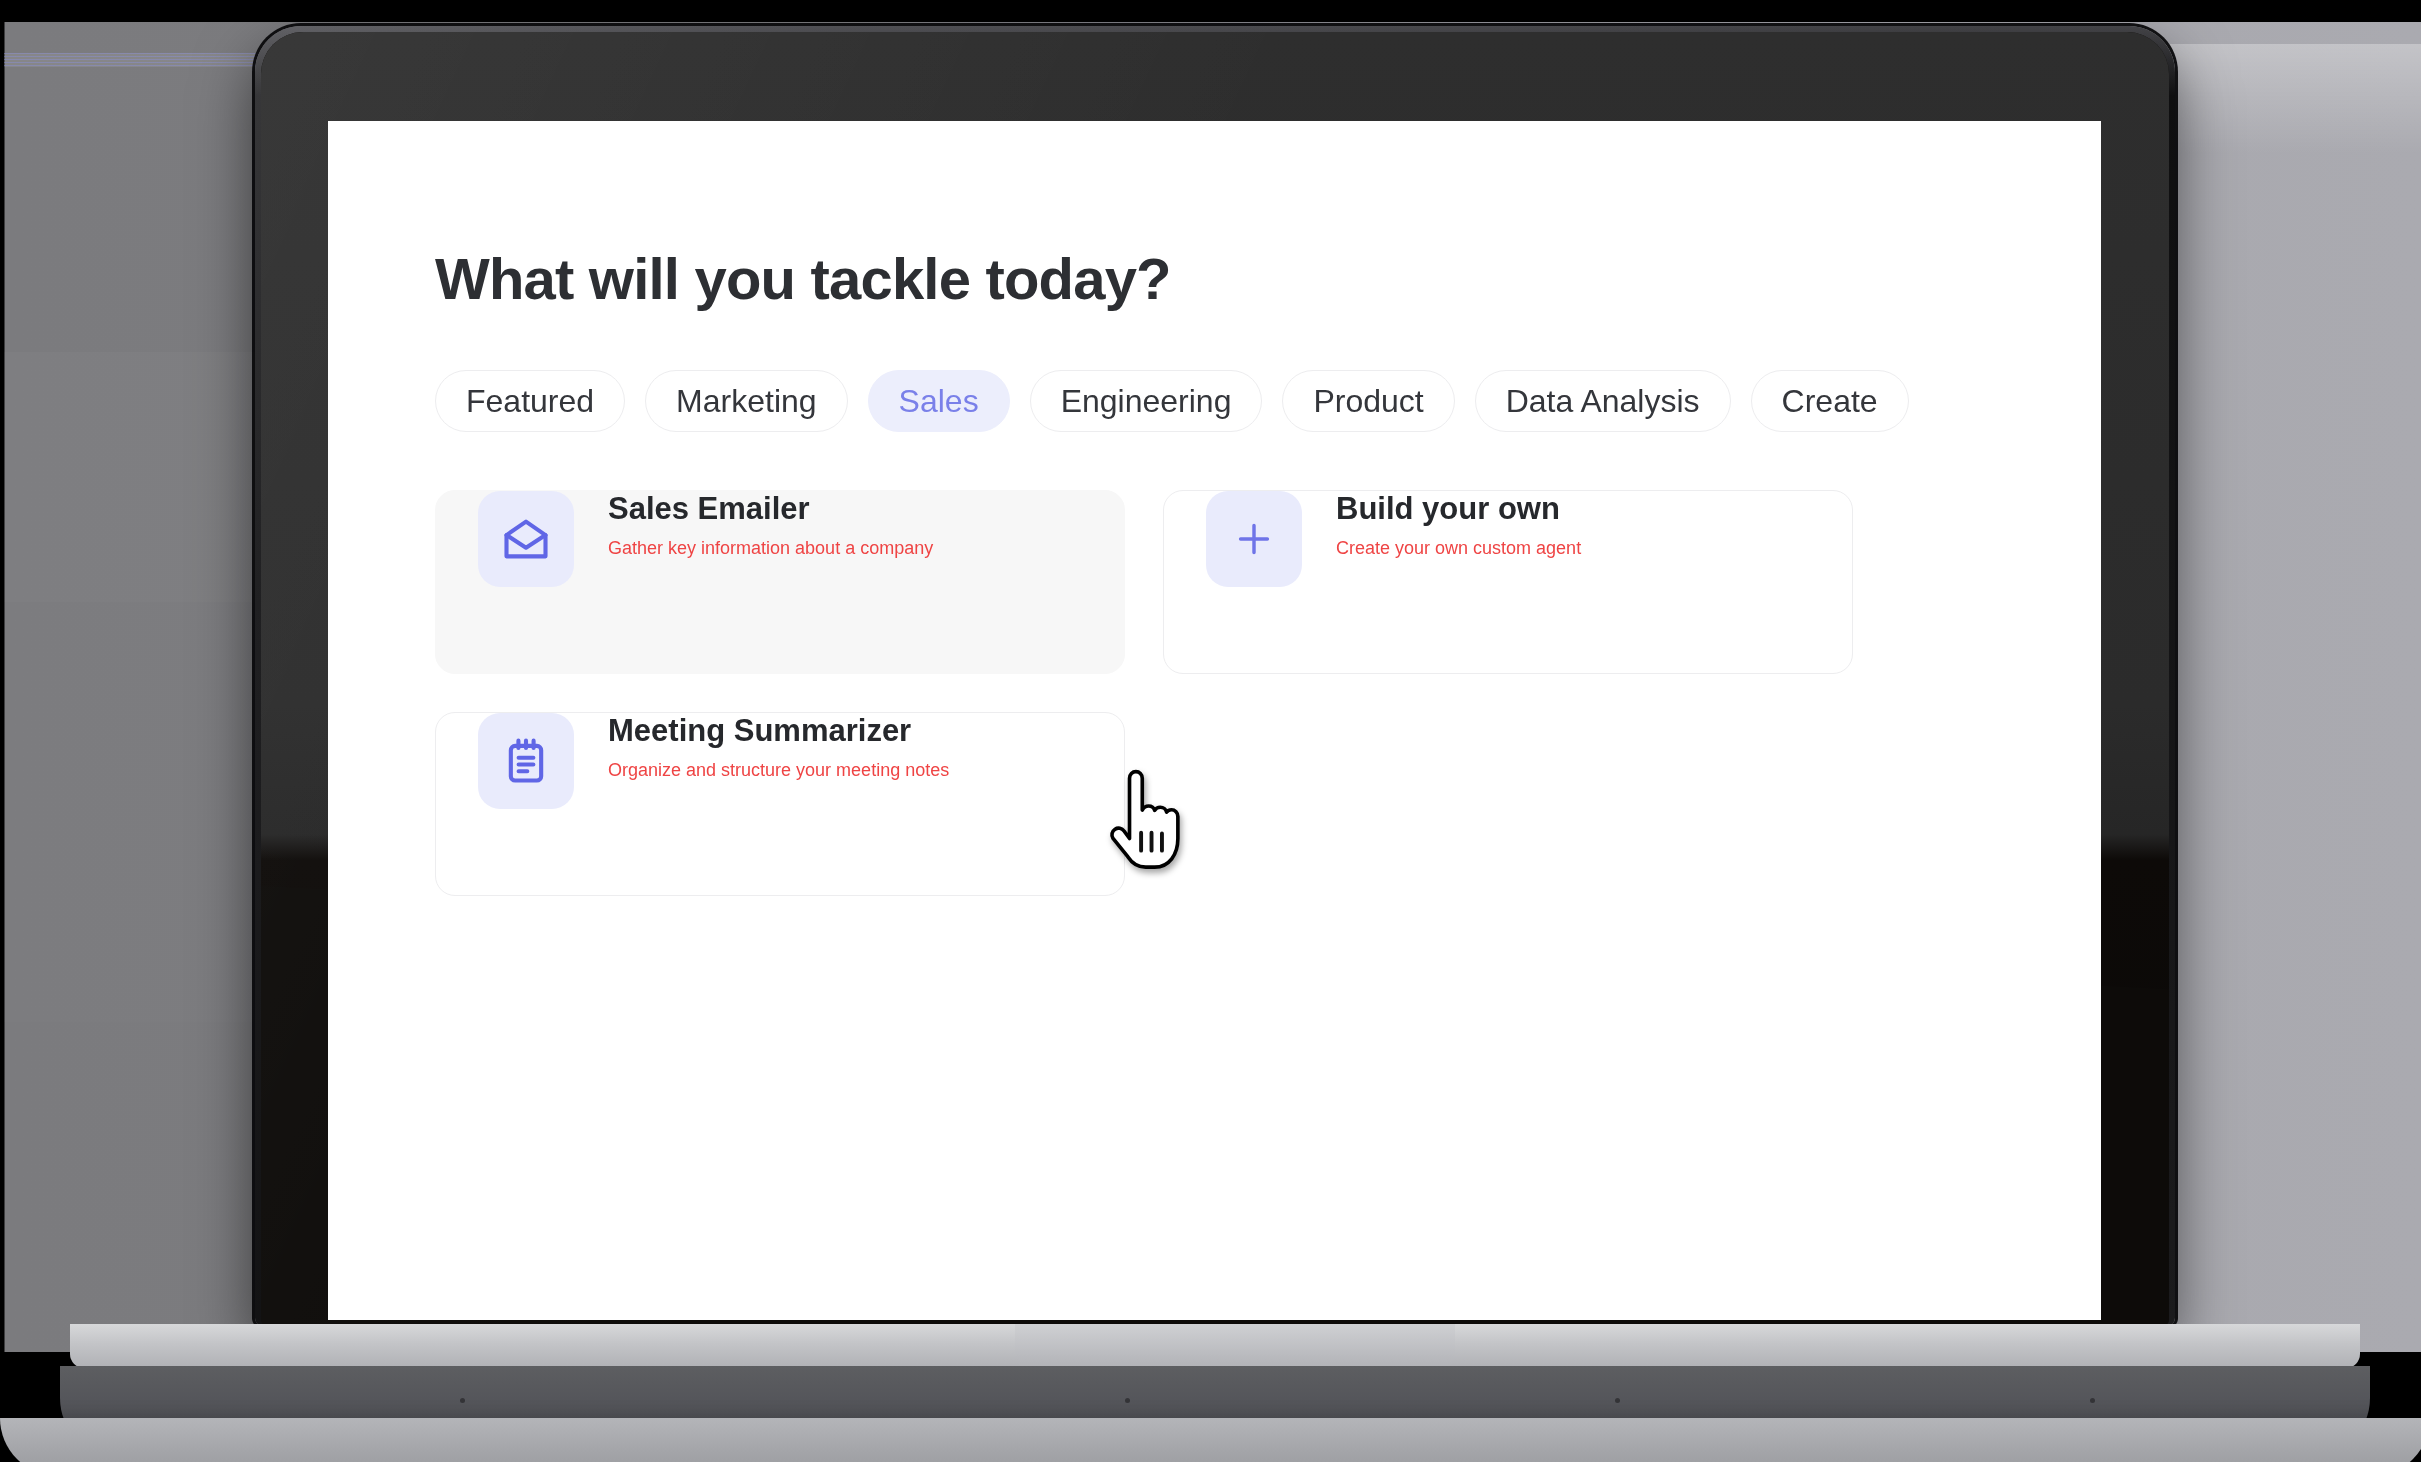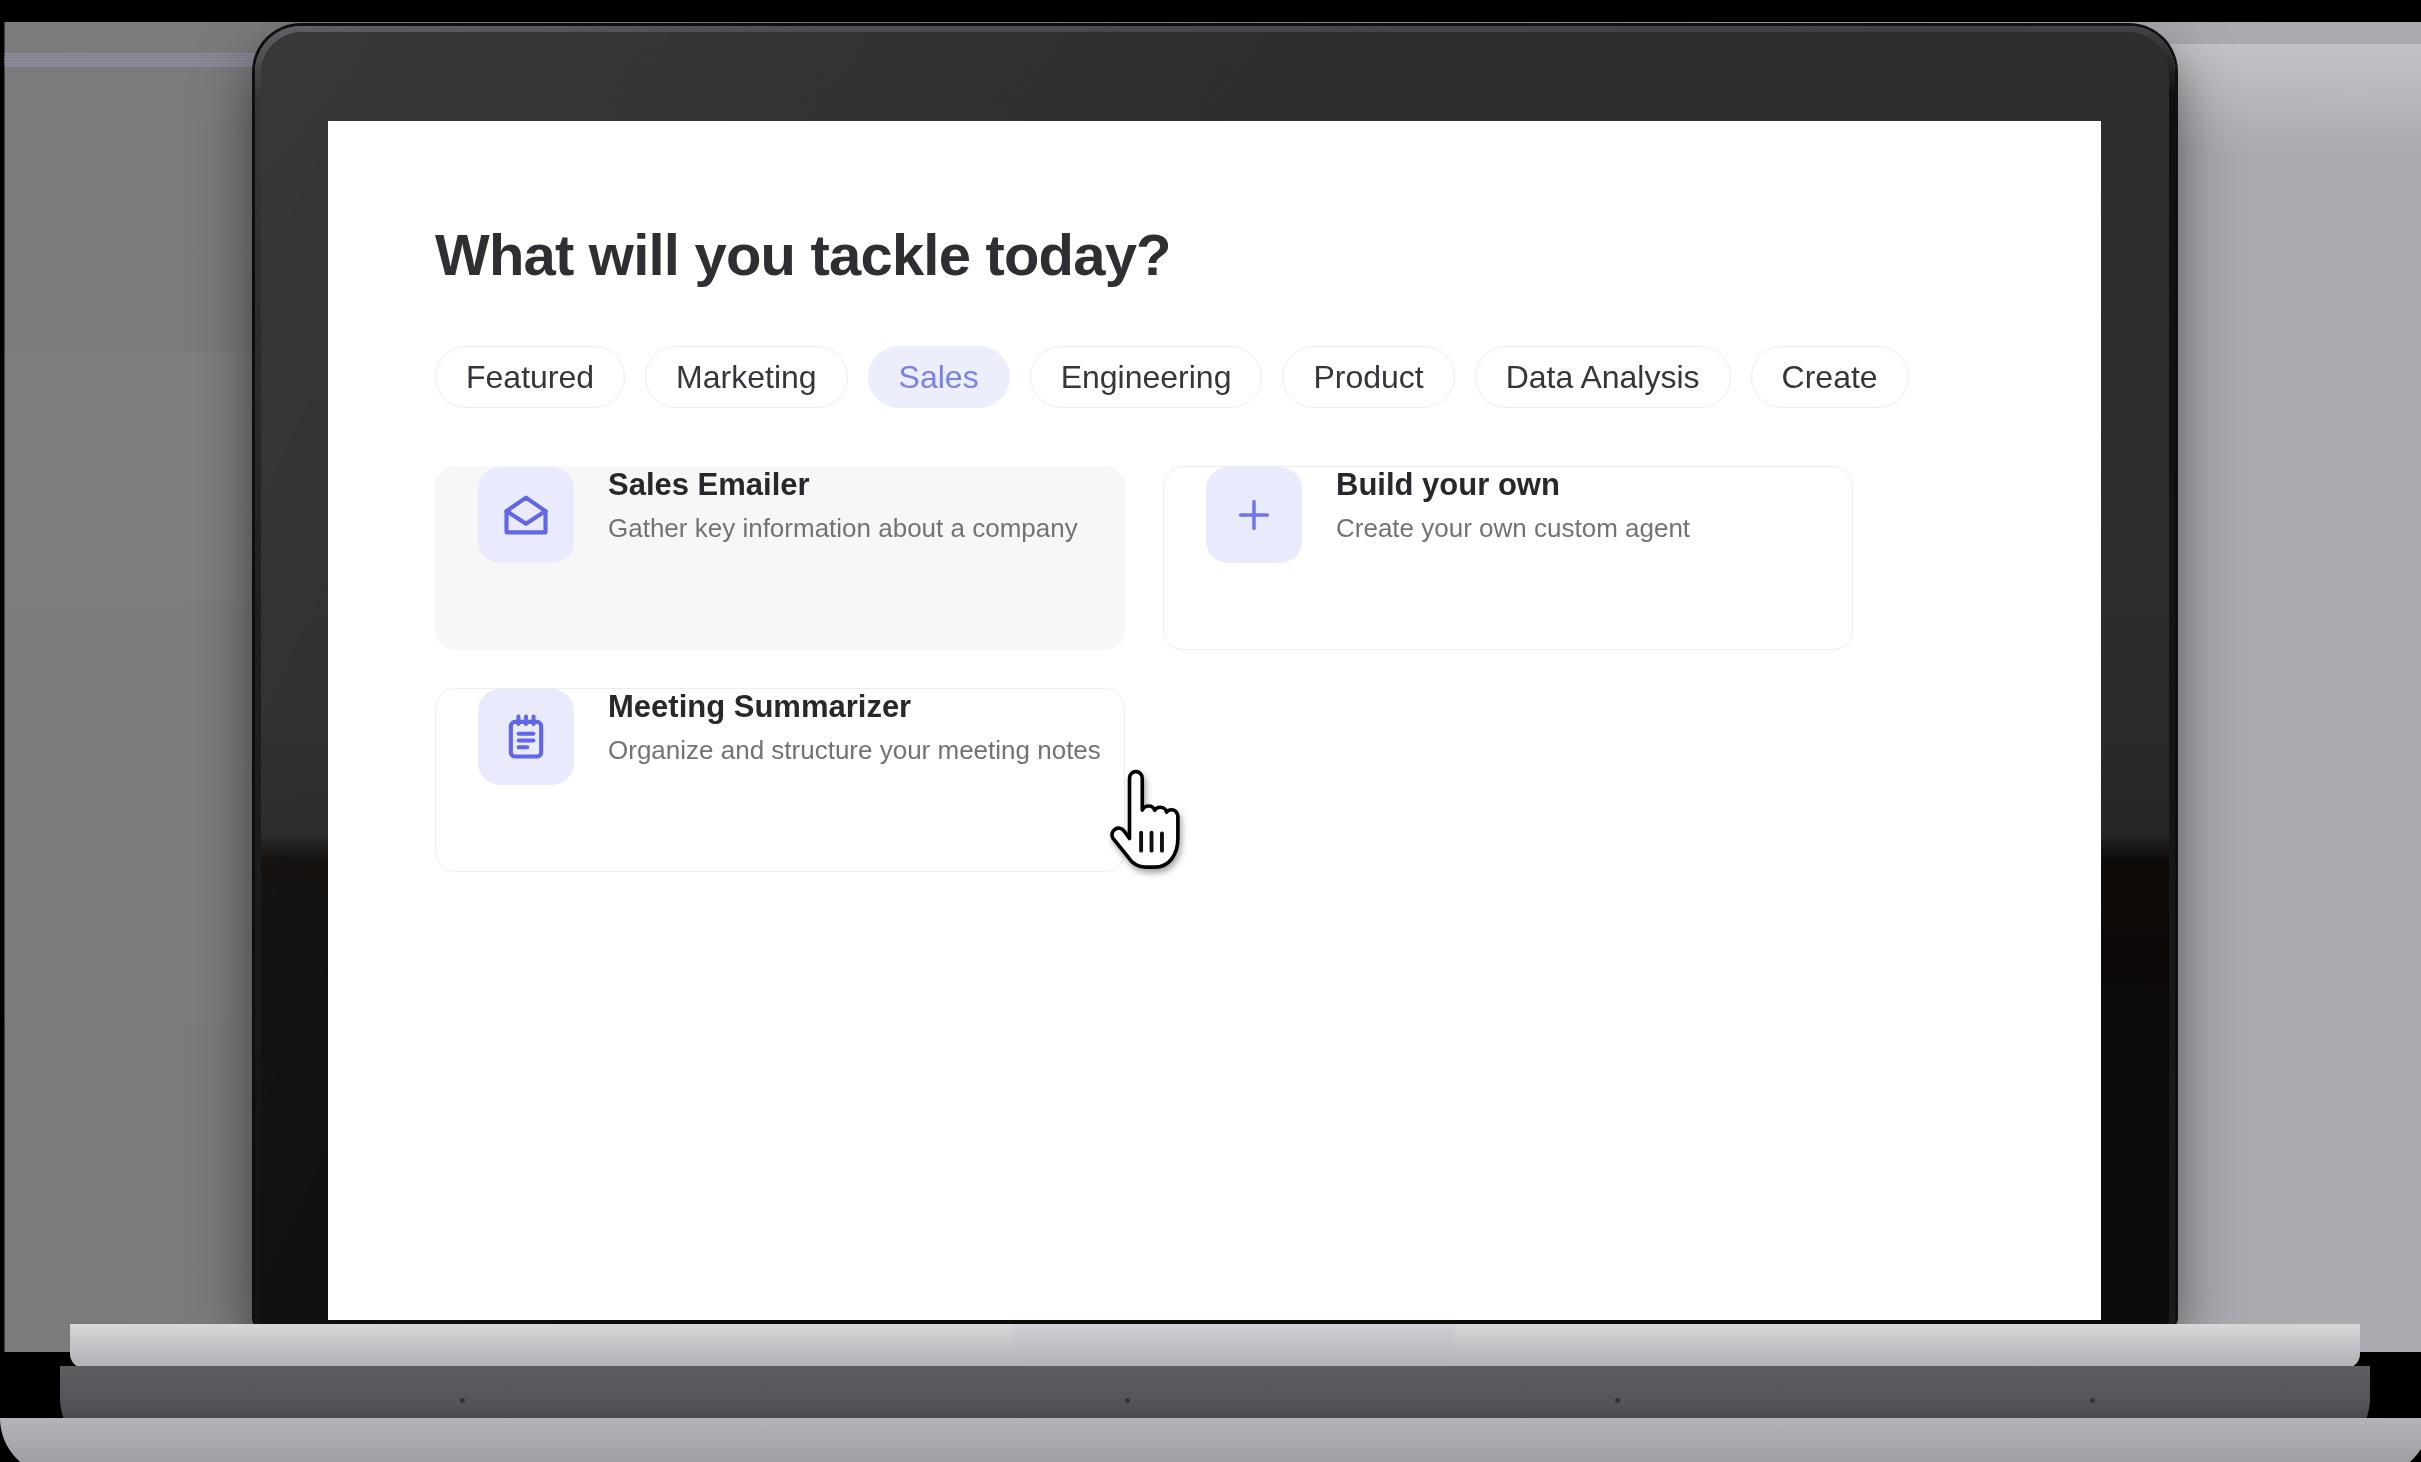--- a/index.html
+++ b/index.html
@@ -157,20 +157,21 @@
     position: absolute; top: 0; width: 5px; height: 5px;
     border-radius: 50%; background: rgba(25,25,28,0.55);
   }
 
   
   .app {
     position: absolute;
     inset: 0;
     background: #ffffff;
     padding: 105px 9px 0 107px;
+    margin-top: 24px;
   }
 
   .page-title {
     font-size: 58px;
     font-weight: 700;
     color: #2d2f33;
     letter-spacing: -0.8px;
     line-height: 1;
     margin-bottom: 62px;
   }
@@ -238,22 +239,22 @@
   .card-text { min-width: 0; }
   .card-title {
     font-size: 31px;
     font-weight: 700;
     color: #26282c;
     line-height: 1.15;
     margin-bottom: 11px;
     white-space: nowrap;
   }
   .card-sub {
-    font-size: 26px;
-    color: #737373;
+    font-size: 18px;
+    color: #ef4444;
     line-height: 1.15;
     white-space: nowrap;
   }
 
   
   .cursor {
     position: absolute;
     left: 768px; top: 648px;
     width: 96px; height: 110px;
     pointer-events: none;

